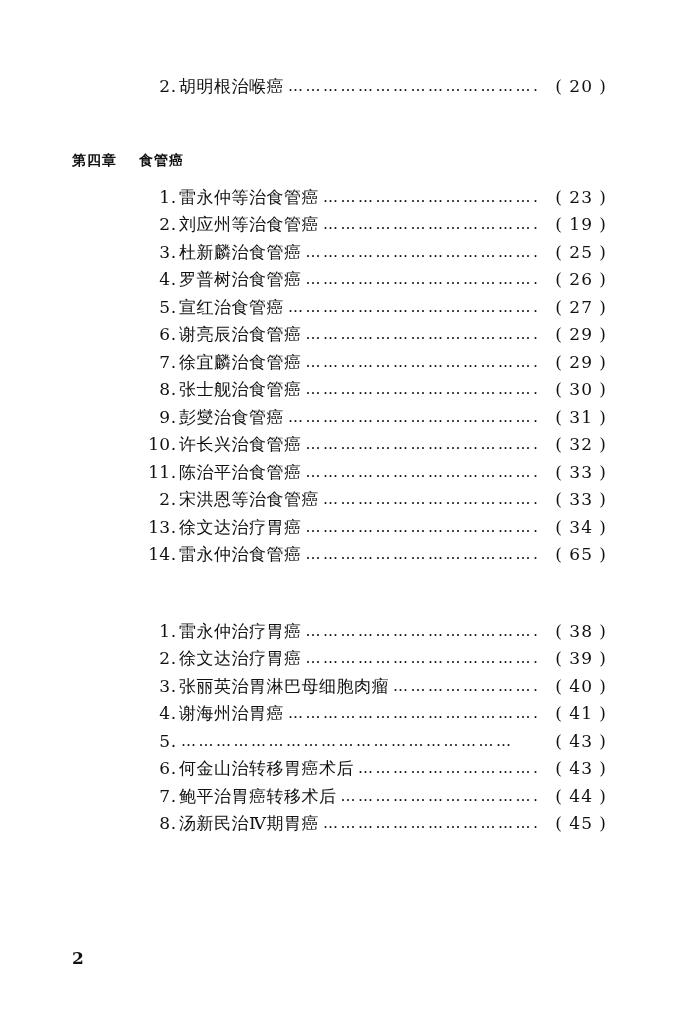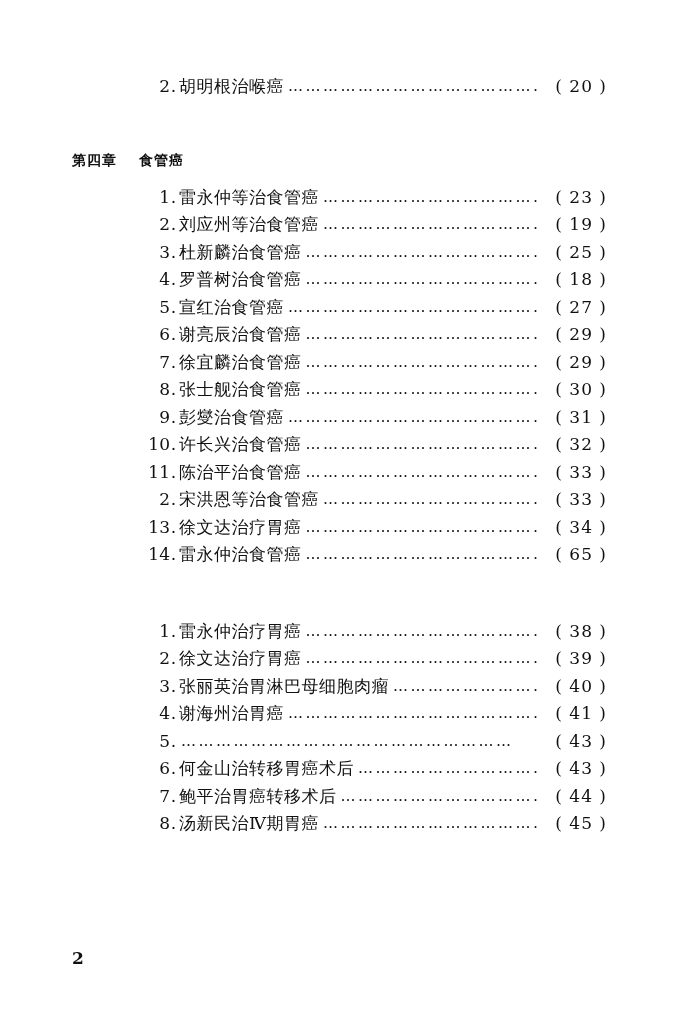--- a/index.html
+++ b/index.html
@@ -125,21 +125,21 @@
         <span class="dot-sep">.</span>
         <span class="title">杜新麟治食管癌</span>
         <span class="leader">…………………………………………………</span>
         <span class="page-no">( 25 )</span>
       </div>
       <div class="entry indent">
         <span class="num">4</span>
         <span class="dot-sep">.</span>
         <span class="title">罗普树治食管癌</span>
         <span class="leader">…………………………………………………</span>
-        <span class="page-no">( 18 )</span>
+        <span class="page-no">( 26 )</span>
       </div>
       <div class="entry indent">
         <span class="num">5</span>
         <span class="dot-sep">.</span>
         <span class="title">宣红治食管癌</span>
         <span class="leader">…………………………………………………</span>
         <span class="page-no">( 27 )</span>
       </div>
       <div class="entry indent">
         <span class="num">6</span>

